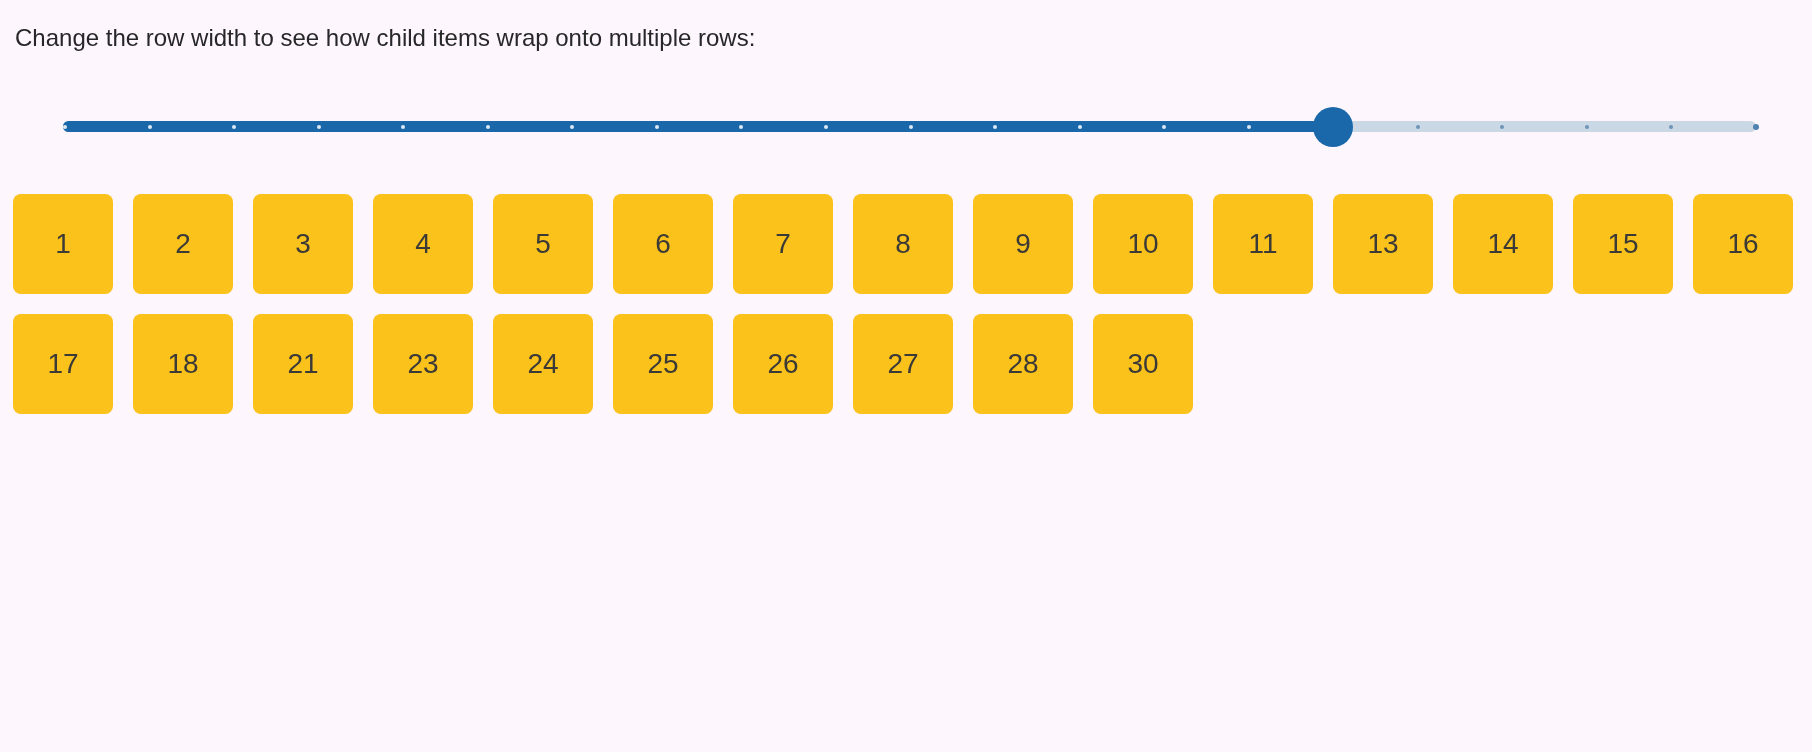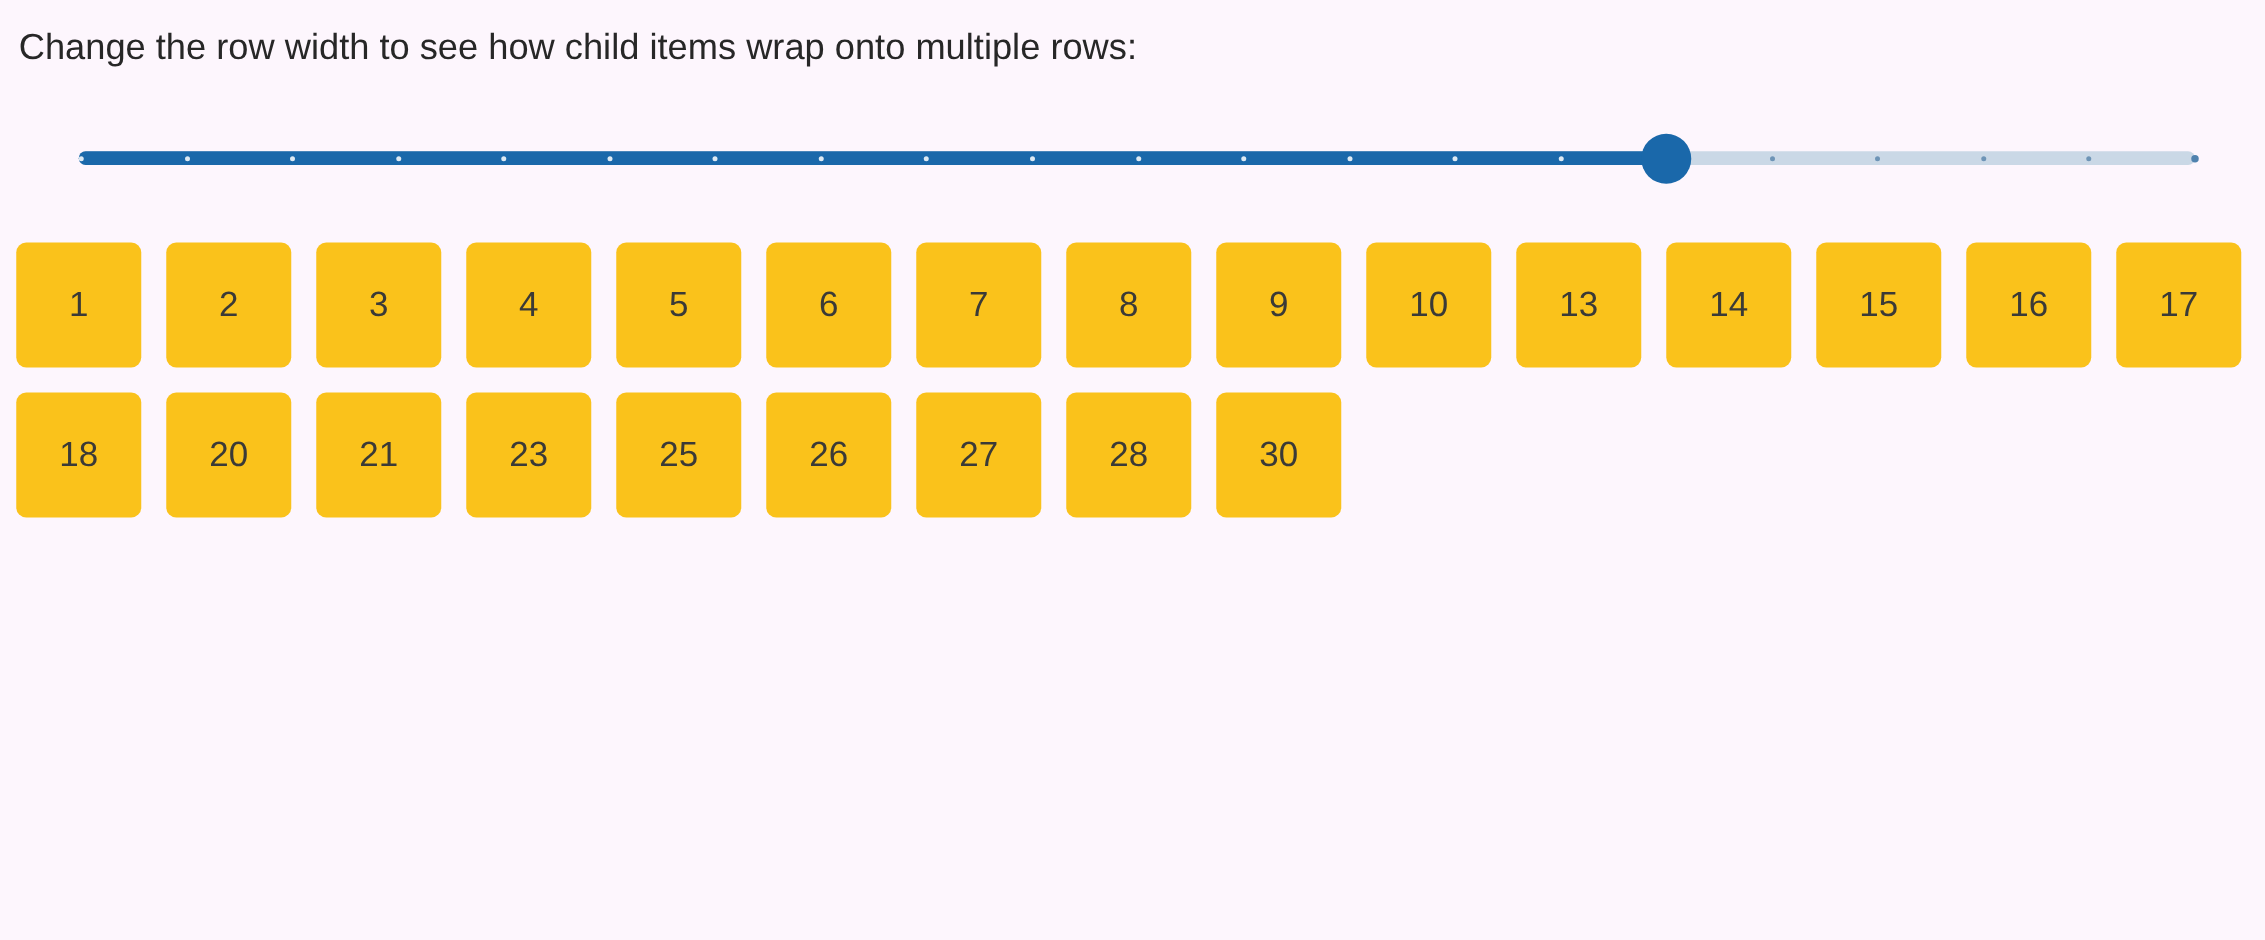--- a/index.html
+++ b/index.html
@@ -13,21 +13,21 @@
     overflow: hidden;
     background: var(--bg, #FDF6FD);
     font-family: "Liberation Sans", sans-serif;
   }
 
   
   .instruction {
     position: absolute;
     left: 15px;
     top: 20px;
-    font-size: 29px;
+    font-size: 24px;
     line-height: 36px;
     color: #272727;
     white-space: nowrap;
   }
 
   
   .slider {
     position: absolute;
     left: 43px;
     top: 97px;
@@ -147,27 +147,28 @@
     <div class="tile">1</div>
     <div class="tile">2</div>
     <div class="tile">3</div>
     <div class="tile">4</div>
     <div class="tile">5</div>
     <div class="tile">6</div>
     <div class="tile">7</div>
     <div class="tile">8</div>
     <div class="tile">9</div>
     <div class="tile">10</div>
+    <div class="tile">11</div>
     <div class="tile">13</div>
     <div class="tile">14</div>
     <div class="tile">15</div>
     <div class="tile">16</div>
     <div class="tile">17</div>
     <div class="tile">18</div>
-    <div class="tile">20</div>
     <div class="tile">21</div>
     <div class="tile">23</div>
+    <div class="tile">24</div>
     <div class="tile">25</div>
     <div class="tile">26</div>
     <div class="tile">27</div>
     <div class="tile">28</div>
     <div class="tile">30</div>
   </div>
 
 </body></html>

